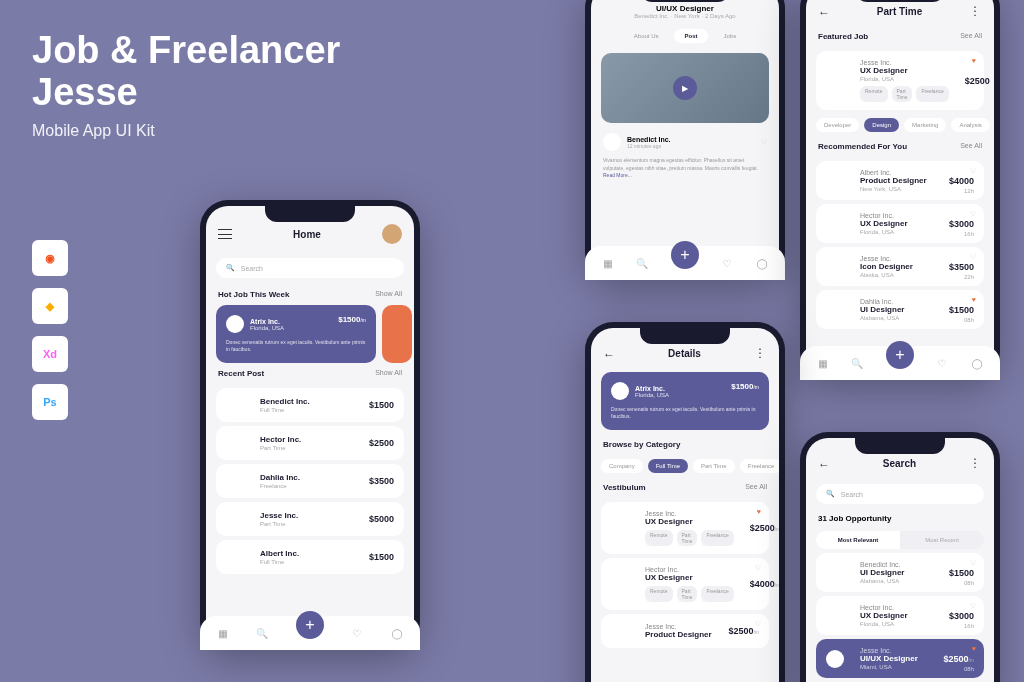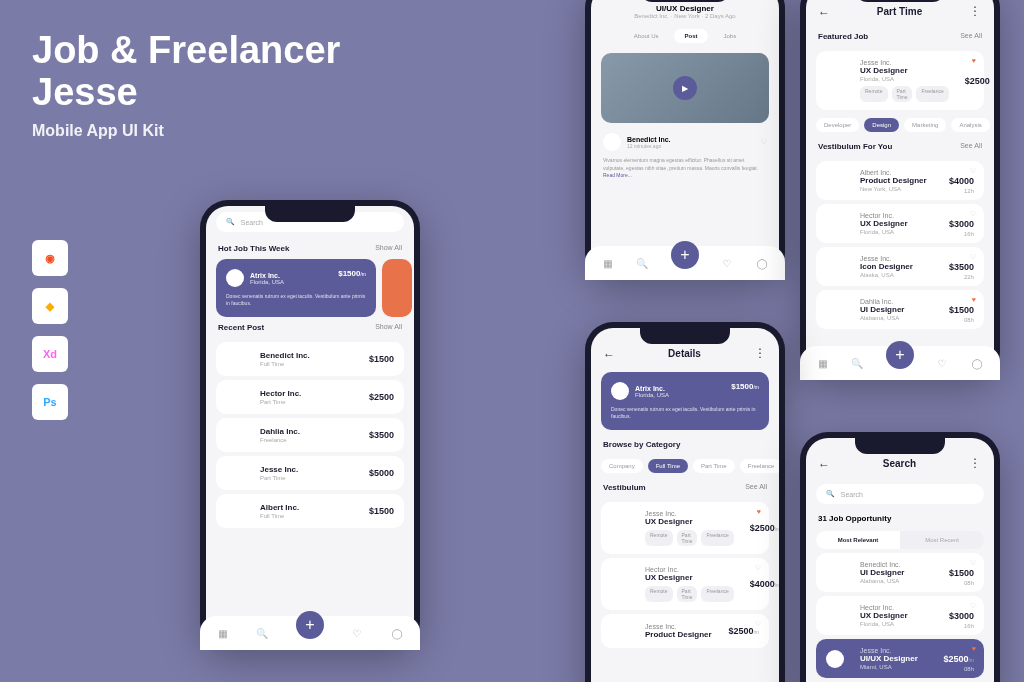--- a/index.html
+++ b/index.html
@@ -1,19 +1,19 @@
 <!DOCTYPE html>
 <html><head>
 <meta charset="utf-8">
 <style>
 *{margin:0;padding:0;box-sizing:border-box;font-family:-apple-system,BlinkMacSystemFont,sans-serif}
 body{background:#7b7ba8;width:1024px;height:682px;overflow:hidden;position:relative}
 .title{position:absolute;left:32px;top:30px;color:#fff}
 .title h1{font-size:38px;font-weight:700;line-height:1.1}
-.title p{font-size:16px;font-weight:700;margin-top:8px;opacity:.9}
+.title p{font-size:16px;font-weight:400;margin-top:8px;opacity:.9}
 .tool-icons{position:absolute;left:32px;top:240px;display:flex;flex-direction:column;gap:12px}
 .tool-icon{width:36px;height:36px;background:#fff;border-radius:6px;display:flex;align-items:center;justify-content:center;font-size:11px;font-weight:700}
 .phone{position:absolute;background:#1a1a2e;border-radius:28px;padding:6px;box-shadow:0 10px 40px rgba(0,0,0,.3)}
 .phone::before{content:'';position:absolute;top:6px;left:50%;transform:translateX(-50%);width:90px;height:16px;background:#1a1a2e;border-radius:0 0 12px 12px;z-index:10}
 .screen{background:#f5f5f8;border-radius:22px;overflow:hidden;width:100%;height:100%}
 .phone-main{left:200px;top:200px;width:220px;height:450px}
 .phone-tr{left:585px;top:-20px;width:200px;height:300px}
 .phone-mr{left:800px;top:-20px;width:200px;height:400px}
 .phone-bl{left:585px;top:322px;width:200px;height:400px}
 .phone-br{left:800px;top:432px;width:200px;height:280px}
@@ -89,20 +89,29 @@
 
 <div class="tool-icons">
   <div class="tool-icon" style="color:#f24e1e">◉</div>
   <div class="tool-icon" style="color:#fdad00">◆</div>
   <div class="tool-icon" style="color:#ff61f6">Xd</div>
   <div class="tool-icon" style="color:#31a8ff">Ps</div>
 </div>
 
 <div class="phone phone-main">
   <div class="screen">
+    <div class="hdr">
+      <div class="menu-icon">
+          <span></span>
+          <span></span>
+          <span></span>
+        </div>
+      <div class="hdr-title">Home</div>
+      <div class="avatar"></div>
+    </div>
     <div class="search-box">🔍 <span>Search</span></div>
     <div class="section-hdr">
       <span class="sh-title">Hot Job This Week</span>
       <span class="sh-link">Show All</span>
     </div>
     <div class="hot-scroll">
       <div class="hot-card">
         <div class="hot-row">
           <div class="logo-circ"></div>
           <div>
@@ -230,21 +239,21 @@
       <div class="list-price">$2500</div>
       <span class="heart fav">♥</span>
     </div>
     <div class="chips">
       <div class="chip">Developer</div>
       <div class="chip active">Design</div>
       <div class="chip">Marketing</div>
       <div class="chip">Analysis</div>
     </div>
     <div class="section-hdr">
-      <span class="sh-title">Vestibulum For You</span>
+      <span class="sh-title">Recommended For You</span>
       <span class="sh-link">See All</span>
     </div>
     <div id="pt-list">
         <div class="list-card ">
     <div class="logo-circ"></div>
     <div class="list-info">
       <div class="list-company">Albert Inc.</div>
             <div class="list-title">Product Designer</div>
       <div class="list-sub">New York, USA</div>
     </div>

